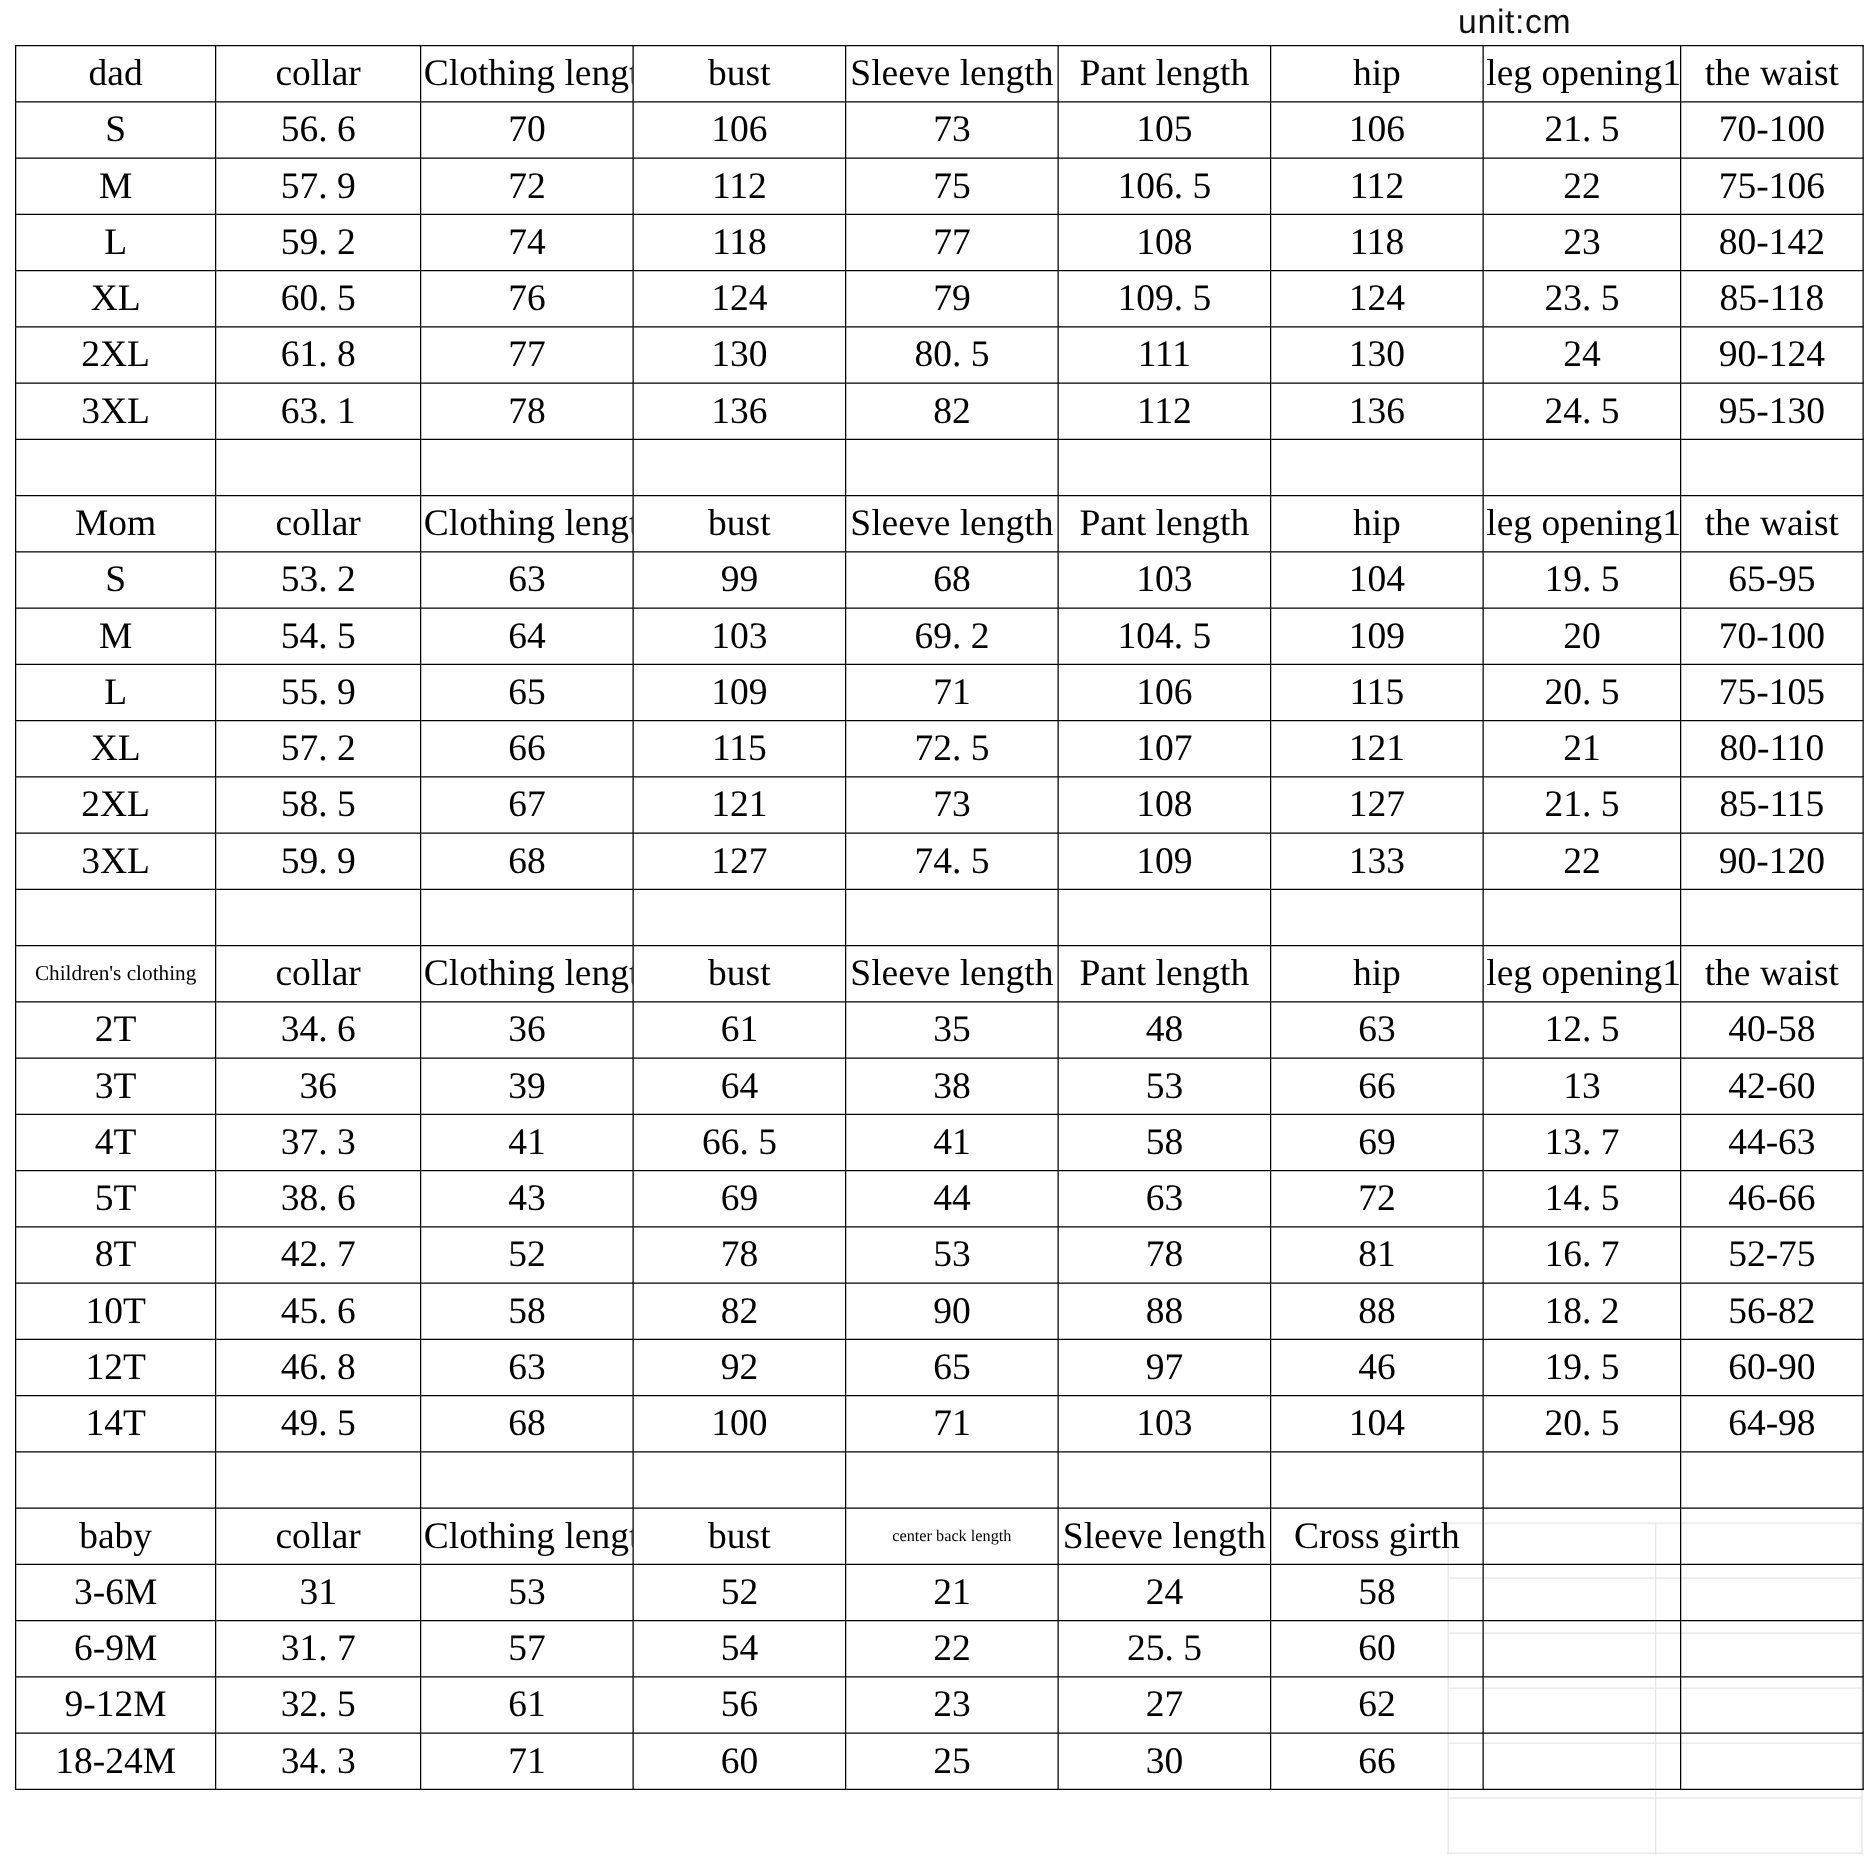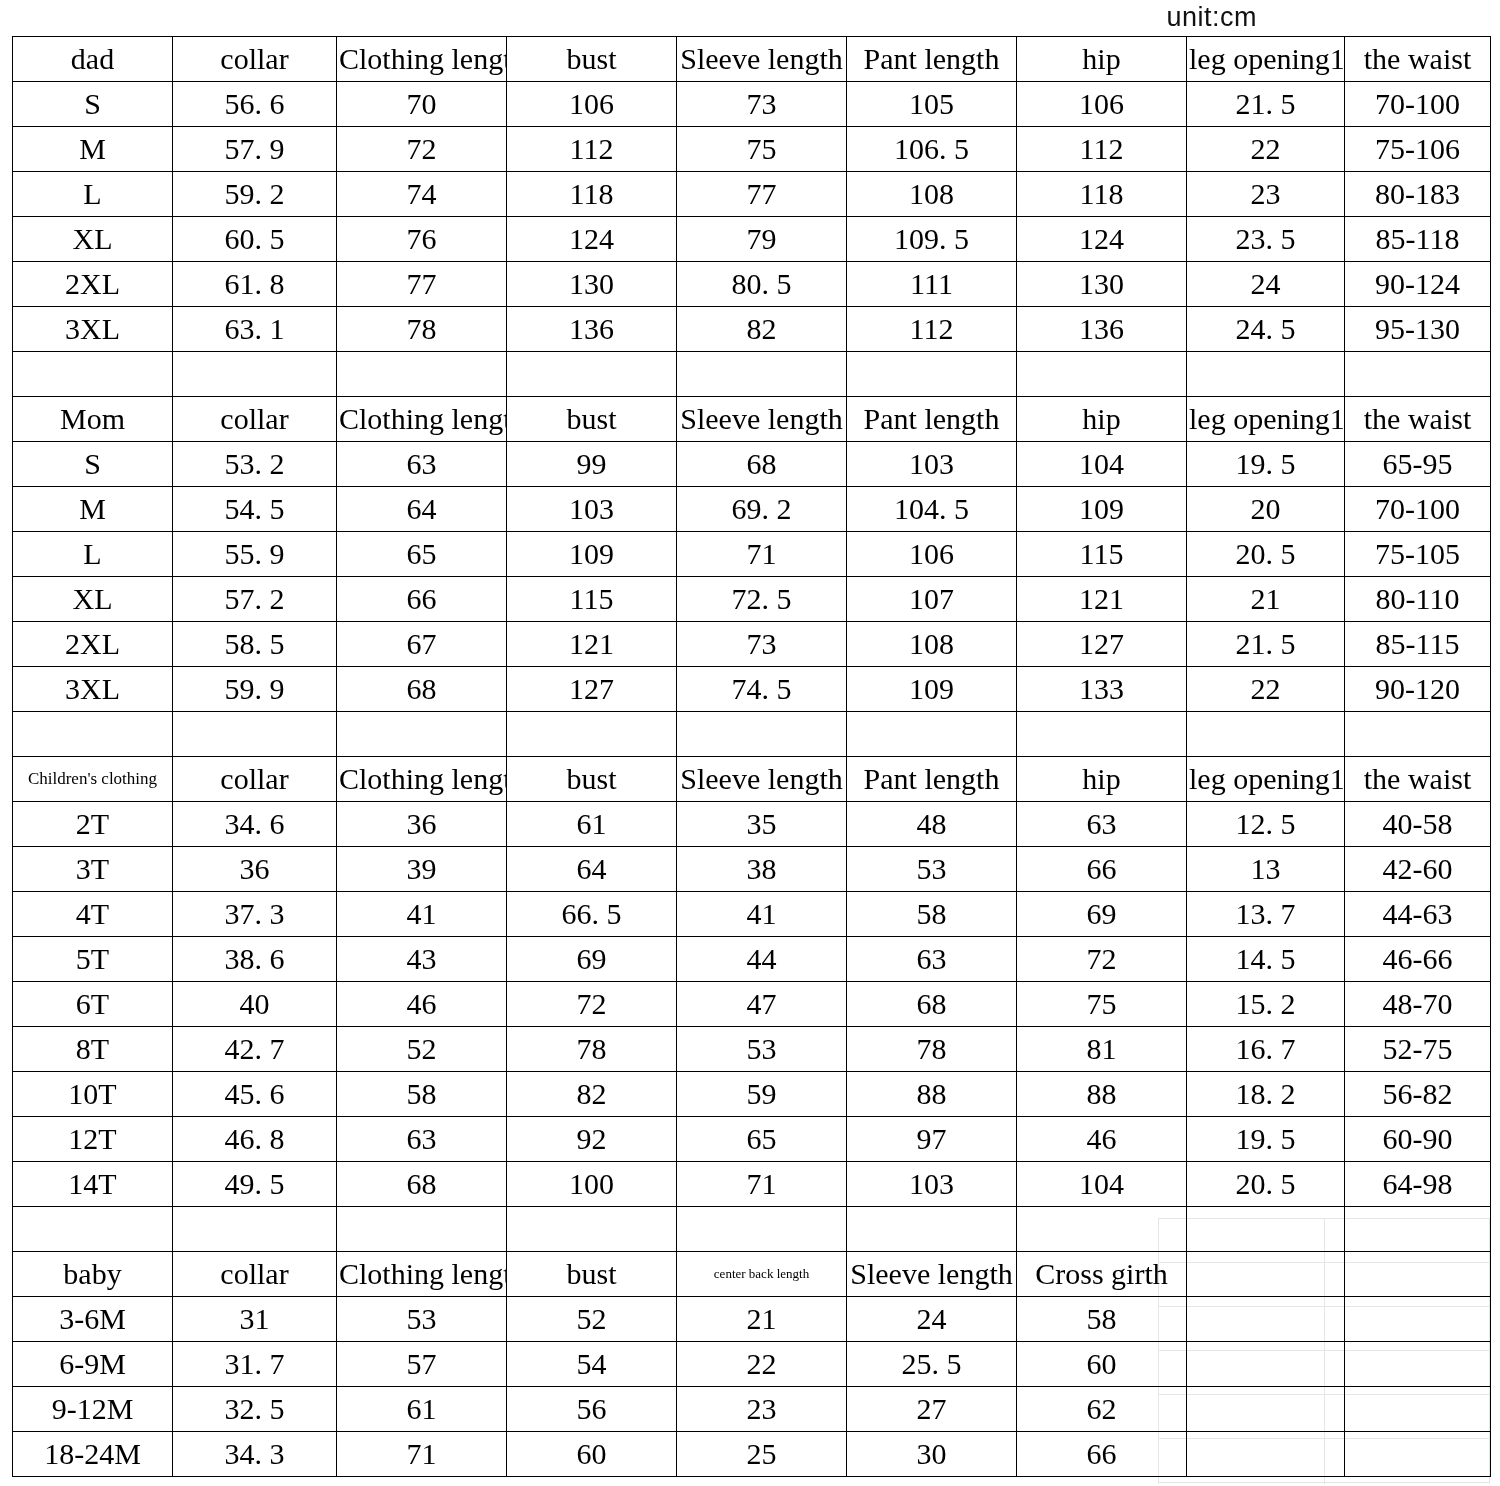--- a/index.html
+++ b/index.html
@@ -172,21 +172,21 @@
       </tr>
       <tr>
         <td>L</td>
         <td>59. 2</td>
         <td>74</td>
         <td>118</td>
         <td>77</td>
         <td>108</td>
         <td>118</td>
         <td>23</td>
-        <td>80-183</td>
+        <td>80-142</td>
       </tr>
       <tr>
         <td>XL</td>
         <td>60. 5</td>
         <td>76</td>
         <td>124</td>
         <td>79</td>
         <td>109. 5</td>
         <td>124</td>
         <td>23. 5</td>
@@ -366,47 +366,36 @@
         <td>38. 6</td>
         <td>43</td>
         <td>69</td>
         <td>44</td>
         <td>63</td>
         <td>72</td>
         <td>14. 5</td>
         <td>46-66</td>
       </tr>
       <tr>
-        <td>6T</td>
-        <td>40</td>
-        <td>46</td>
-        <td>72</td>
-        <td>47</td>
-        <td>68</td>
-        <td>75</td>
-        <td>15. 2</td>
-        <td>48-70</td>
-      </tr>
-      <tr>
         <td>8T</td>
         <td>42. 7</td>
         <td>52</td>
         <td>78</td>
         <td>53</td>
         <td>78</td>
         <td>81</td>
         <td>16. 7</td>
         <td>52-75</td>
       </tr>
       <tr>
         <td>10T</td>
         <td>45. 6</td>
         <td>58</td>
         <td>82</td>
-        <td>59</td>
+        <td>90</td>
         <td>88</td>
         <td>88</td>
         <td>18. 2</td>
         <td>56-82</td>
       </tr>
       <tr>
         <td>12T</td>
         <td>46. 8</td>
         <td>63</td>
         <td>92</td>

